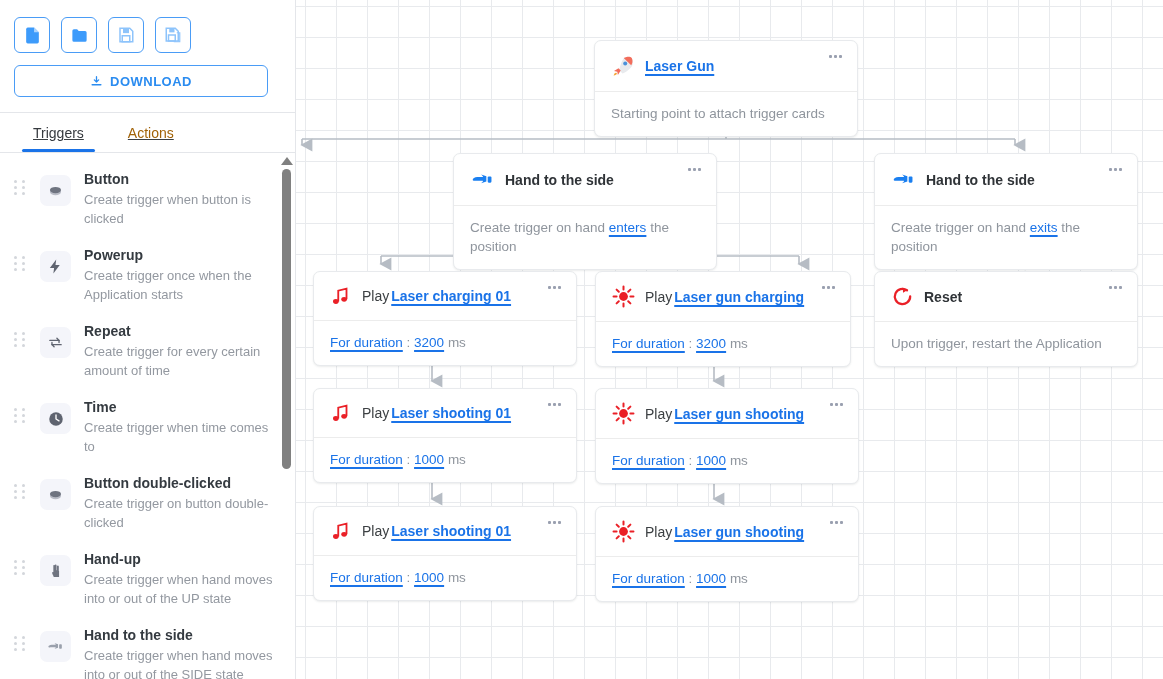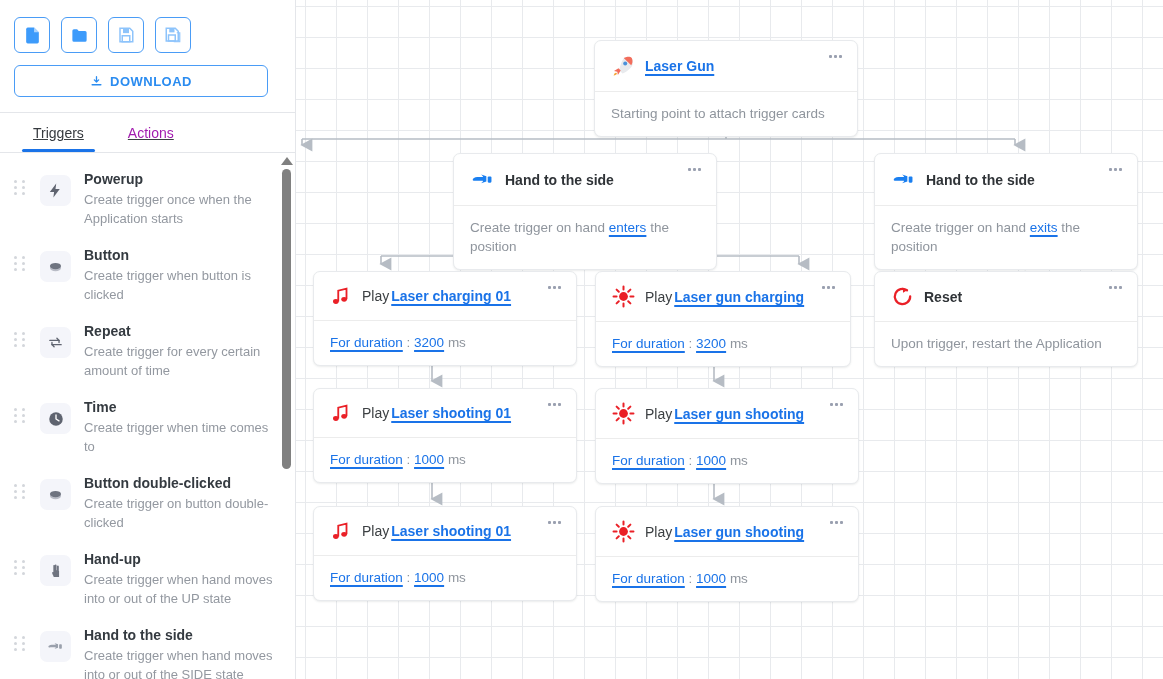--- a/index.html
+++ b/index.html
@@ -35,21 +35,21 @@
     background: #fff; color: #2b8cf0;
     font-size: 13px; font-weight: 600; letter-spacing: .5px;
     display: flex; align-items: center; justify-content: center; gap: 7px;
     cursor: pointer;
   }
   .panel-divider { margin-top: 15px; border-top: 1px solid #e4e6ea; }
 
   .tabs { display: flex; padding: 0 0 0 11px; position: relative; text-decoration: underline; }
   .tab {
     padding: 12px 22px 11px 22px;
-    font-size: 14px; color: #a21caf; cursor: pointer; position: relative;
+    font-size: 14px; color: #a16207; cursor: pointer; position: relative;
   }
   .tab.active { color: #35393e; font-weight: 400; }
   .tab.active::after {
     content: ""; position: absolute; left: 11px; right: 11px; bottom: 0;
     height: 3px; background: #1a73e8; border-radius: 2px;
   }
   .tabs-border { border-bottom: 1px solid #e4e6ea; }
 
   .list-area { flex: 1; position: relative; overflow: hidden; }
   .list { padding: 8px 0 0 0; }
@@ -194,48 +194,48 @@
         <div class="list-item">
           <span class="drag-handle">
               <i></i>
               <i></i>
               <i></i>
               <i></i>
               <i></i>
               <i></i>
             </span>
           <span class="li-icon">
-            <svg width="17" height="17" viewBox="0 0 24 24">
-              <path d="M13 2L4 14h6l-1 8 9-12h-6l1-8z" fill="#5f6470"></path>
-            </svg>
-          </span>
-          <span class="li-text">
-            <span class="li-title">Powerup</span>
-            <span class="li-desc" style="display:block">Create trigger once when the Application starts</span>
-          </span>
-        </div>
-
-        <div class="list-item">
-          <span class="drag-handle">
-              <i></i>
-              <i></i>
-              <i></i>
-              <i></i>
-              <i></i>
-              <i></i>
-            </span>
-          <span class="li-icon">
             <svg width="19" height="19" viewBox="0 0 24 24">
               <ellipse cx="12" cy="14" rx="7" ry="4" fill="#b9bcc6"></ellipse>
               <ellipse cx="12" cy="11.5" rx="7" ry="4" fill="#6f7480"></ellipse>
             </svg>
           </span>
           <span class="li-text">
             <span class="li-title">Button</span>
             <span class="li-desc" style="display:block">Create trigger when button is clicked</span>
+          </span>
+        </div>
+
+        <div class="list-item">
+          <span class="drag-handle">
+              <i></i>
+              <i></i>
+              <i></i>
+              <i></i>
+              <i></i>
+              <i></i>
+            </span>
+          <span class="li-icon">
+            <svg width="17" height="17" viewBox="0 0 24 24">
+              <path d="M13 2L4 14h6l-1 8 9-12h-6l1-8z" fill="#5f6470"></path>
+            </svg>
+          </span>
+          <span class="li-text">
+            <span class="li-title">Powerup</span>
+            <span class="li-desc" style="display:block">Create trigger once when the Application starts</span>
           </span>
         </div>
 
         <div class="list-item">
           <span class="drag-handle">
               <i></i>
               <i></i>
               <i></i>
               <i></i>
               <i></i>

